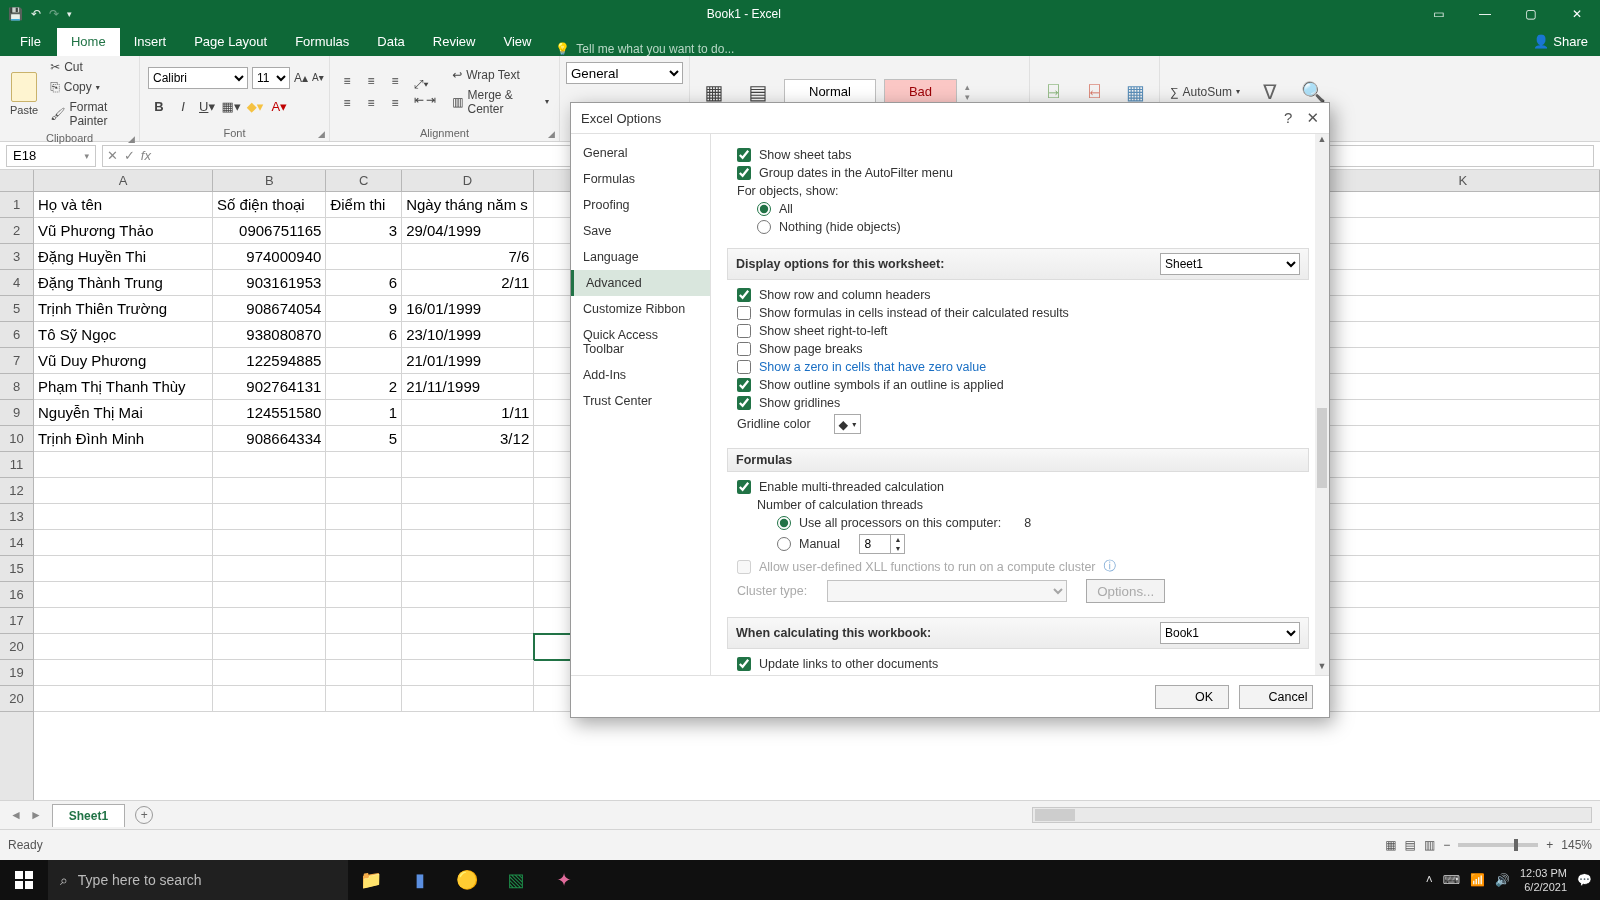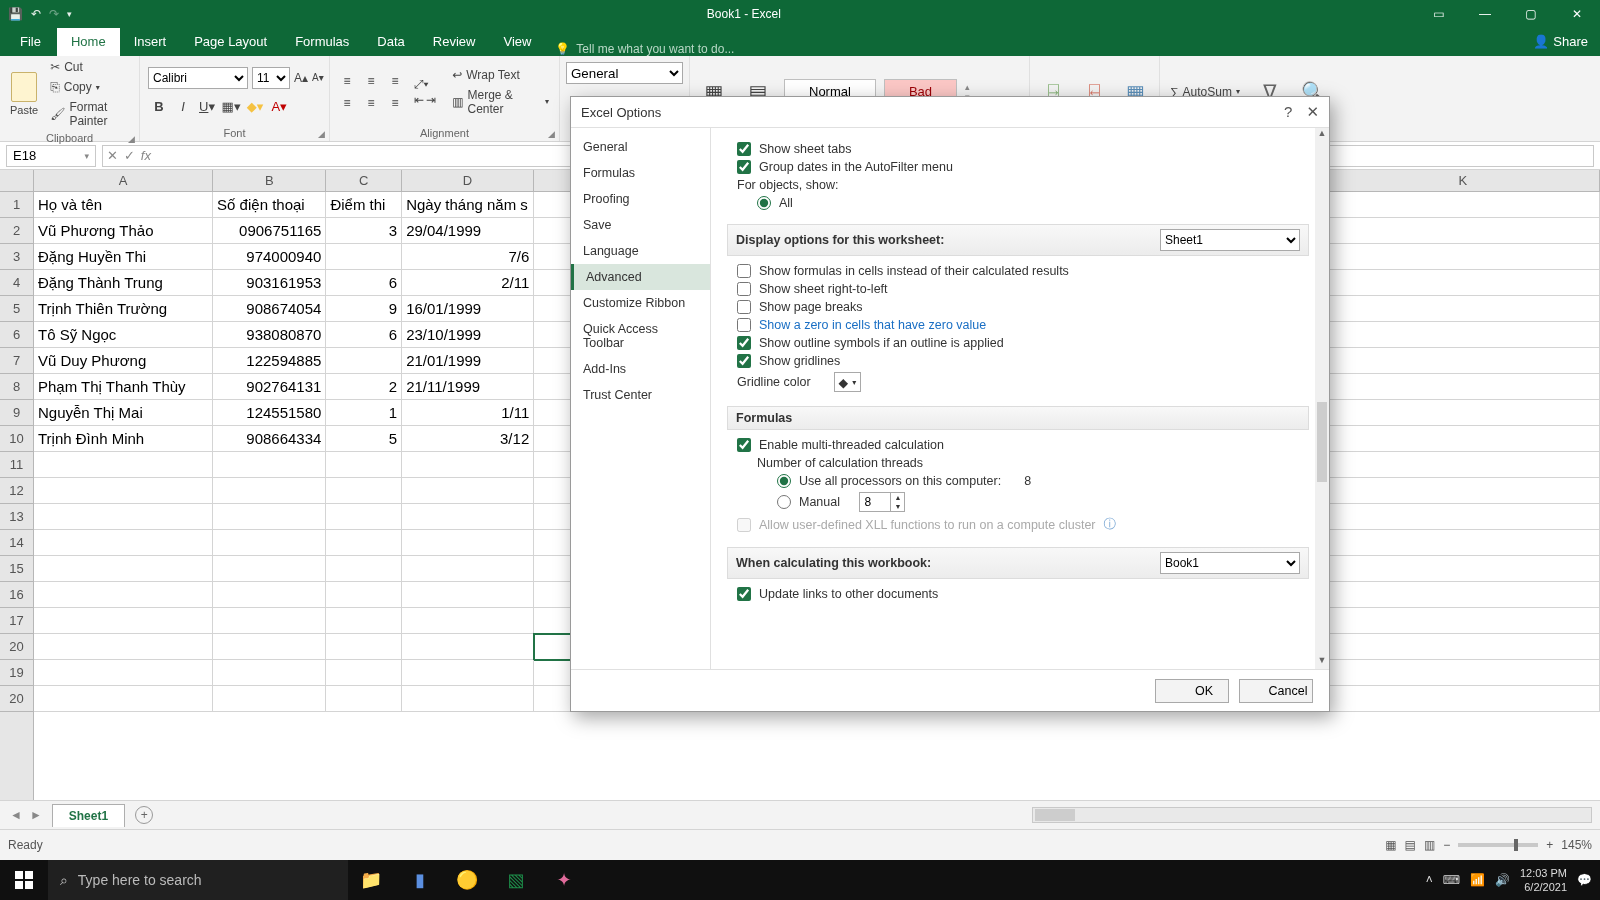--- a/index.html
+++ b/index.html
@@ -63,21 +63,21 @@
 .sheetbar{position:absolute;left:0;right:0;bottom:31px;height:29px;background:#f3f3f3;border-top:1px solid #d4d4d4;display:flex;align-items:center;font-size:12px;}
 .sheetbar .navbtns{padding:0 10px;color:#888;display:flex;gap:8px;}
 .sheetbar .sheettab{background:#fff;border:1px solid #aeaeae;border-bottom:none;padding:4px 16px;font-weight:600;color:#217346;cursor:pointer;}
 .sheetbar .addsheet{margin-left:10px;width:18px;height:18px;border:1px solid #999;border-radius:9px;text-align:center;line-height:16px;cursor:pointer;color:#666;}
 .sheetbar .hscroll{margin-left:auto;width:560px;height:16px;background:#e9e9e9;border:1px solid #c9c9c9;margin-right:8px;position:relative;}
 .sheetbar .hscroll .thumb{position:absolute;left:2px;top:1px;width:40px;height:12px;background:#cdcdcd;}
 .statusbar{position:absolute;left:0;right:0;bottom:0;height:31px;background:#f3f3f3;border-top:1px solid #d4d4d4;display:flex;align-items:center;font-size:12px;color:#555;padding:0 8px;}
 .statusbar .zoom{margin-left:auto;display:flex;align-items:center;gap:8px;}
 
 
-.dialog{position:absolute;left:570px;top:96px;width:760px;height:616px;background:#fff;border:1px solid #9a9a9a;box-shadow:4px 6px 18px rgba(0,0,0,.35);display:flex;flex-direction:column;font-size:12.5px;color:#333;}
+.dialog{position:absolute;left:570px;top:102px;width:760px;height:616px;background:#fff;border:1px solid #9a9a9a;box-shadow:4px 6px 18px rgba(0,0,0,.35);display:flex;flex-direction:column;font-size:12.5px;color:#333;}
 .dlg-title{height:30px;display:flex;align-items:center;padding:0 10px;font-size:13px;}
 .dlg-title .dlg-btns{margin-left:auto;display:flex;gap:14px;color:#555;font-size:15px;}
 .dlg-title .dlg-btns span{cursor:pointer;}
 .dlg-body{flex:1;display:flex;border-top:1px solid #e0e0e0;overflow:hidden;}
 .dlg-nav{width:140px;background:#fff;border-right:1px solid #e0e0e0;padding-top:6px;}
 .dlg-nav div{padding:6px 12px;cursor:pointer;font-size:12.5px;}
 .dlg-nav div.active{background:#d9e6dd;border-left:3px solid #217346;}
 .dlg-main{flex:1;overflow-y:auto;padding:10px 20px 10px 16px;position:relative;}
 .opt{display:flex;align-items:center;gap:8px;margin:4px 0 4px 10px;}
 .opt input[type=checkbox],.opt input[type=radio]{accent-color:#217346;width:14px;height:14px;}
@@ -652,25 +652,33 @@
         </label>
       <label class="opt">
           <input type="checkbox" checked="" style="">
           <span>Group dates in the AutoFilter menu</span>
         </label>
       <div style="margin:4px 0 2px 10px">For objects, show:</div>
       <label class="opt sub">
           <input type="radio" name="obj" checked="" style="">
           <span>All</span>
         </label>
+      <label class="opt sub">
+          <input type="radio" name="obj" style="">
+          <span>Nothing (hide objects)</span>
+        </label>
 
       <div class="sectionhdr">
         <span>Display options for this worksheet:</span>
         <select><option>Sheet1</option></select>
       </div>
+      <label class="opt">
+          <input type="checkbox" checked="" style="">
+          <span>Show row and column headers</span>
+        </label>
       <label class="opt">
           <input type="checkbox" style="">
           <span>Show formulas in cells instead of their calculated results</span>
         </label>
       <label class="opt">
           <input type="checkbox" style="">
           <span>Show sheet right-to-left</span>
         </label>
       <label class="opt">
           <input type="checkbox" style="">
@@ -713,20 +721,25 @@
               <span>▲</span>
               <span>▼</span>
             </span>
           </span>
       </div>
       <label class="opt disabled">
           <input type="checkbox" disabled="" style="">
           <span>Allow user-defined XLL functions to run on a compute cluster</span>
           <span style="color:#7aa7d4">ⓘ</span>
         </label>
+      <div class="opt disabled">
+        <span>Cluster type:</span>&nbsp;
+        <select class="txtcombo" disabled=""></select>&nbsp;
+        <button class="optbtn" disabled="">Options...</button>
+      </div>
 
       <div class="sectionhdr">
         <span>When calculating this workbook:</span>
         <select><option>Book1</option></select>
       </div>
       <label class="opt">
           <input type="checkbox" checked="" style="">
           <span>Update links to other documents</span>
         </label>
     </div>

